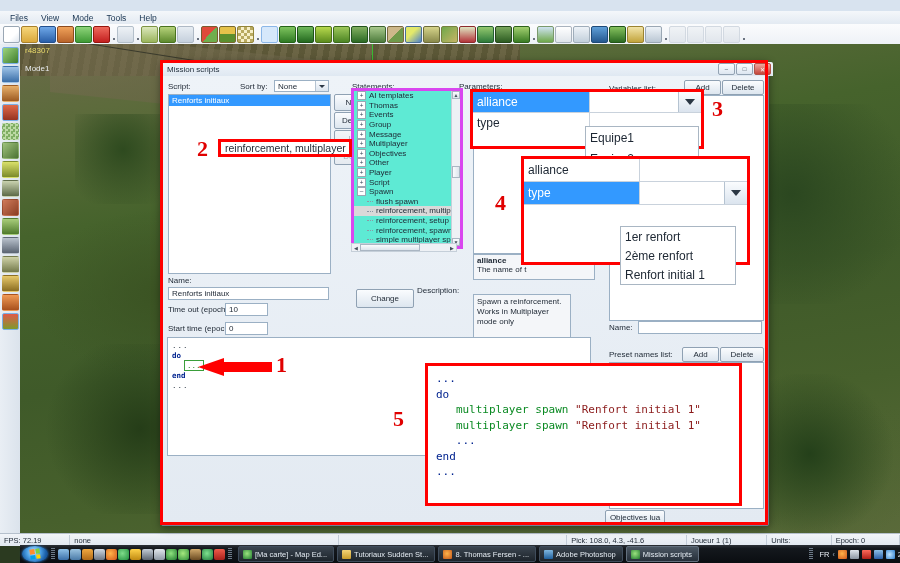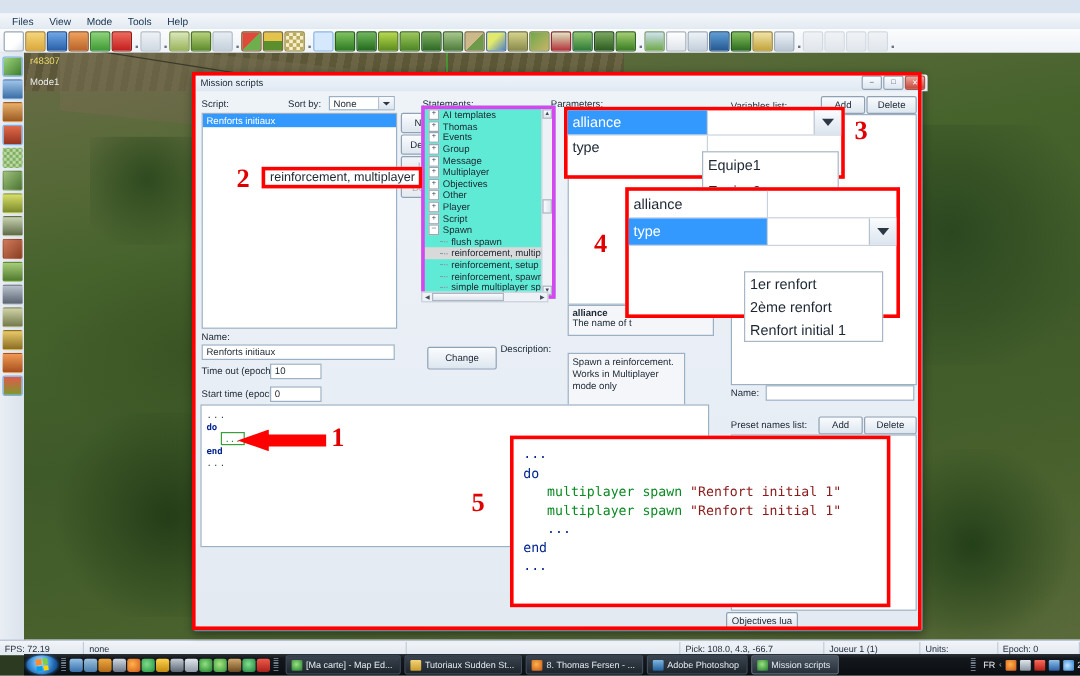--- a/index.html
+++ b/index.html
@@ -270,21 +270,21 @@
     <div class="abs" style="left:640px;top:60px;width:240px;height:200px;background:radial-gradient(circle at 55% 45%,#2b4720,rgba(0,0,0,0) 70%);"></div>
     <div class="abs" style="left:700px;top:330px;width:180px;height:160px;background:radial-gradient(circle at 50% 50%,#24401a,rgba(0,0,0,0) 70%);"></div>
     <div class="abs" style="left:352px;top:0;width:1px;height:150px;background:#33cc33;opacity:.85;"></div>
     <div class="abs" style="left:60px;top:24px;width:330px;height:1px;background:#3a3a2c;transform:rotate(9deg);"></div>
   </div>
 
   <div id="statusbar">
     <div class="cell" style="width:62px">FPS: 72.19</div>
     <div class="cell" style="width:262px">none</div>
     <div class="cell" style="width:222px"></div>
-    <div class="cell" style="width:112px">Pick: 108.0, 4.3, -66.7</div>
+    <div class="cell" style="width:112px">Pick: 108.0, 4.3, -41.6</div>
     <div class="cell" style="width:72px">Joueur 1 (1)</div>
     <div class="cell" style="width:56px">Units:</div>
     <div class="cell" style="width:60px">Epoch: 0</div>
   </div>
 </div>
 
 <div id="dlg">
   <div id="dlg-title">
     <span>Mission scripts</span>
     <div id="dlg-wbtns">

